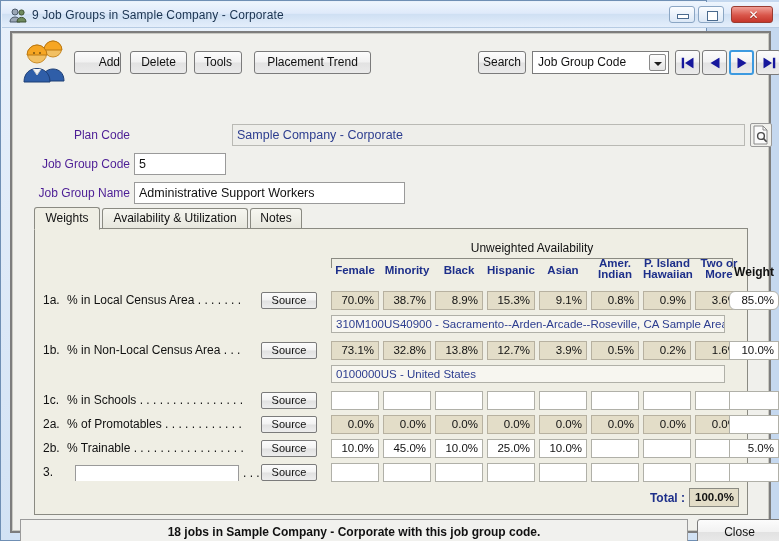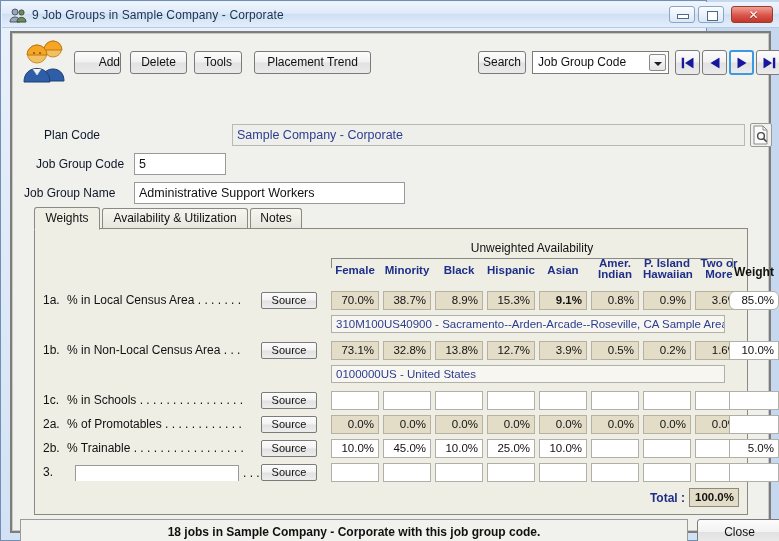--- a/index.html
+++ b/index.html
@@ -95,21 +95,21 @@
     border:1px solid #7b7b7b;border-radius:3px;
     background:linear-gradient(#fcfcfc 0%,#f2f2f2 48%,#e2e2e2 52%,#ebebeb 100%);
   }
   #nav-first{left:661px;}
   #nav-prev{left:688px;}
   #nav-next{left:715px;border:2px solid #3c9ae0;}
   #nav-last{left:742px;}
   .navbtn svg{position:absolute;left:50%;top:50%;transform:translate(-50%,-50%);}
 
   
-  .flabel{position:absolute;font-size:12px;color:#0f172a;text-align:left;}
+  .flabel{position:absolute;font-size:12px;color:#4c1d95;text-align:right;}
   .finput{
     position:absolute;box-sizing:border-box;height:22px;
     border:1px solid #9a9a9a;background:#fff;
     font-size:12.5px;color:#111;line-height:20px;padding-left:4px;
     overflow:hidden;white-space:nowrap;
   }
   #plan-code-lbl{left:30px;top:93px;width:86px;}
   #plan-code{left:120px;top:89px;width:93px;background:#d6e1ee;border:1px solid #7f93ad;color:#253a5e;}
   #plan-name{left:218px;top:89px;width:513px;background:#eeeeea;border:1px solid #b9b9b4;color:#2c3d8f;}
   #lookup-btn{
@@ -346,21 +346,21 @@
             </div>
           </div>
       <div id="wcolhead" style="left: 694px;">Weight</div>
       <div id="rows-host">
             <div class="rowlabel" style="top: 64px;"><span class="num">1a.</span><span>% in Local Census Area . . . . . . .</span></div>
             <div class="srcbtn" style="left: 226px; top: 63px;">Source</div>
             <div class="cell ro" style="left: 296px; top: 62px;">70.0%</div>
             <div class="cell ro" style="left: 348px; top: 62px;">38.7%</div>
             <div class="cell ro" style="left: 400px; top: 62px;">8.9%</div>
             <div class="cell ro" style="left: 452px; top: 62px;">15.3%</div>
-            <div class="cell ro" style="left: 504px; top: 62px; font-weight: bold;">9.1%</div>
+            <div class="cell ro" style="left: 504px; top: 62px;">9.1%</div>
             <div class="cell ro" style="left: 556px; top: 62px;">0.8%</div>
             <div class="cell ro" style="left: 608px; top: 62px;">0.9%</div>
             <div class="cell ro" style="left: 660px; top: 62px;">3.6%</div>
             <div class="cell w" style="left: 694px; top: 62px; border-radius: 6px;">85.0%</div>
             <div class="srcline" style="left: 296px; top: 86px; width: 394px;">310M100US40900 - Sacramento--Arden-Arcade--Roseville, CA Sample Area</div>
             <div class="rowlabel" style="top: 114px;"><span class="num">1b.</span><span>% in Non-Local Census Area . . .</span></div>
             <div class="srcbtn" style="left: 226px; top: 113px;">Source</div>
             <div class="cell ro" style="left: 296px; top: 112px;">73.1%</div>
             <div class="cell ro" style="left: 348px; top: 112px;">32.8%</div>
             <div class="cell ro" style="left: 400px; top: 112px;">13.8%</div>

